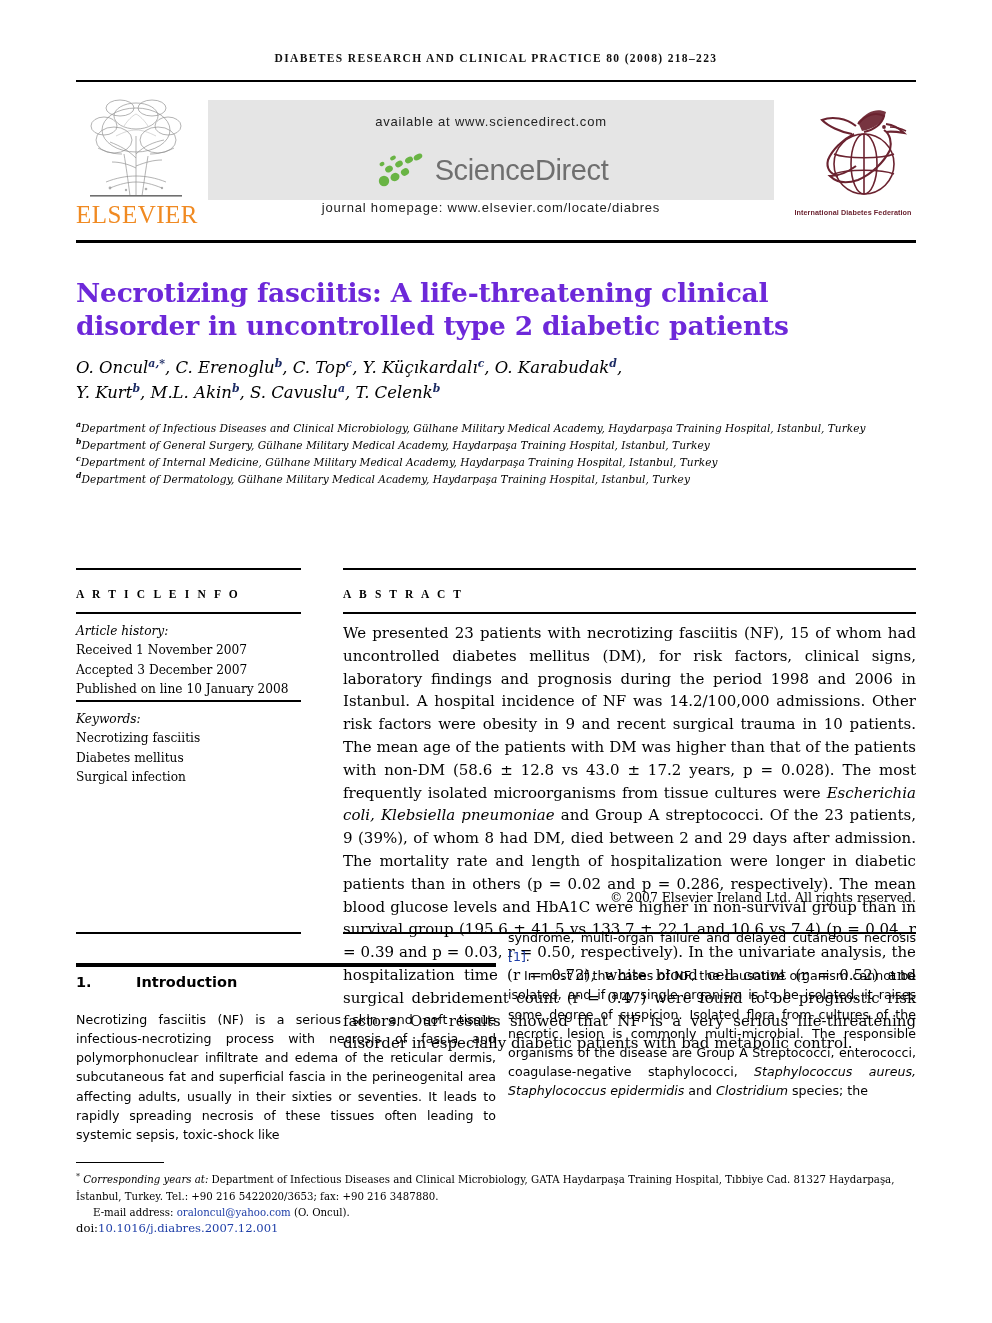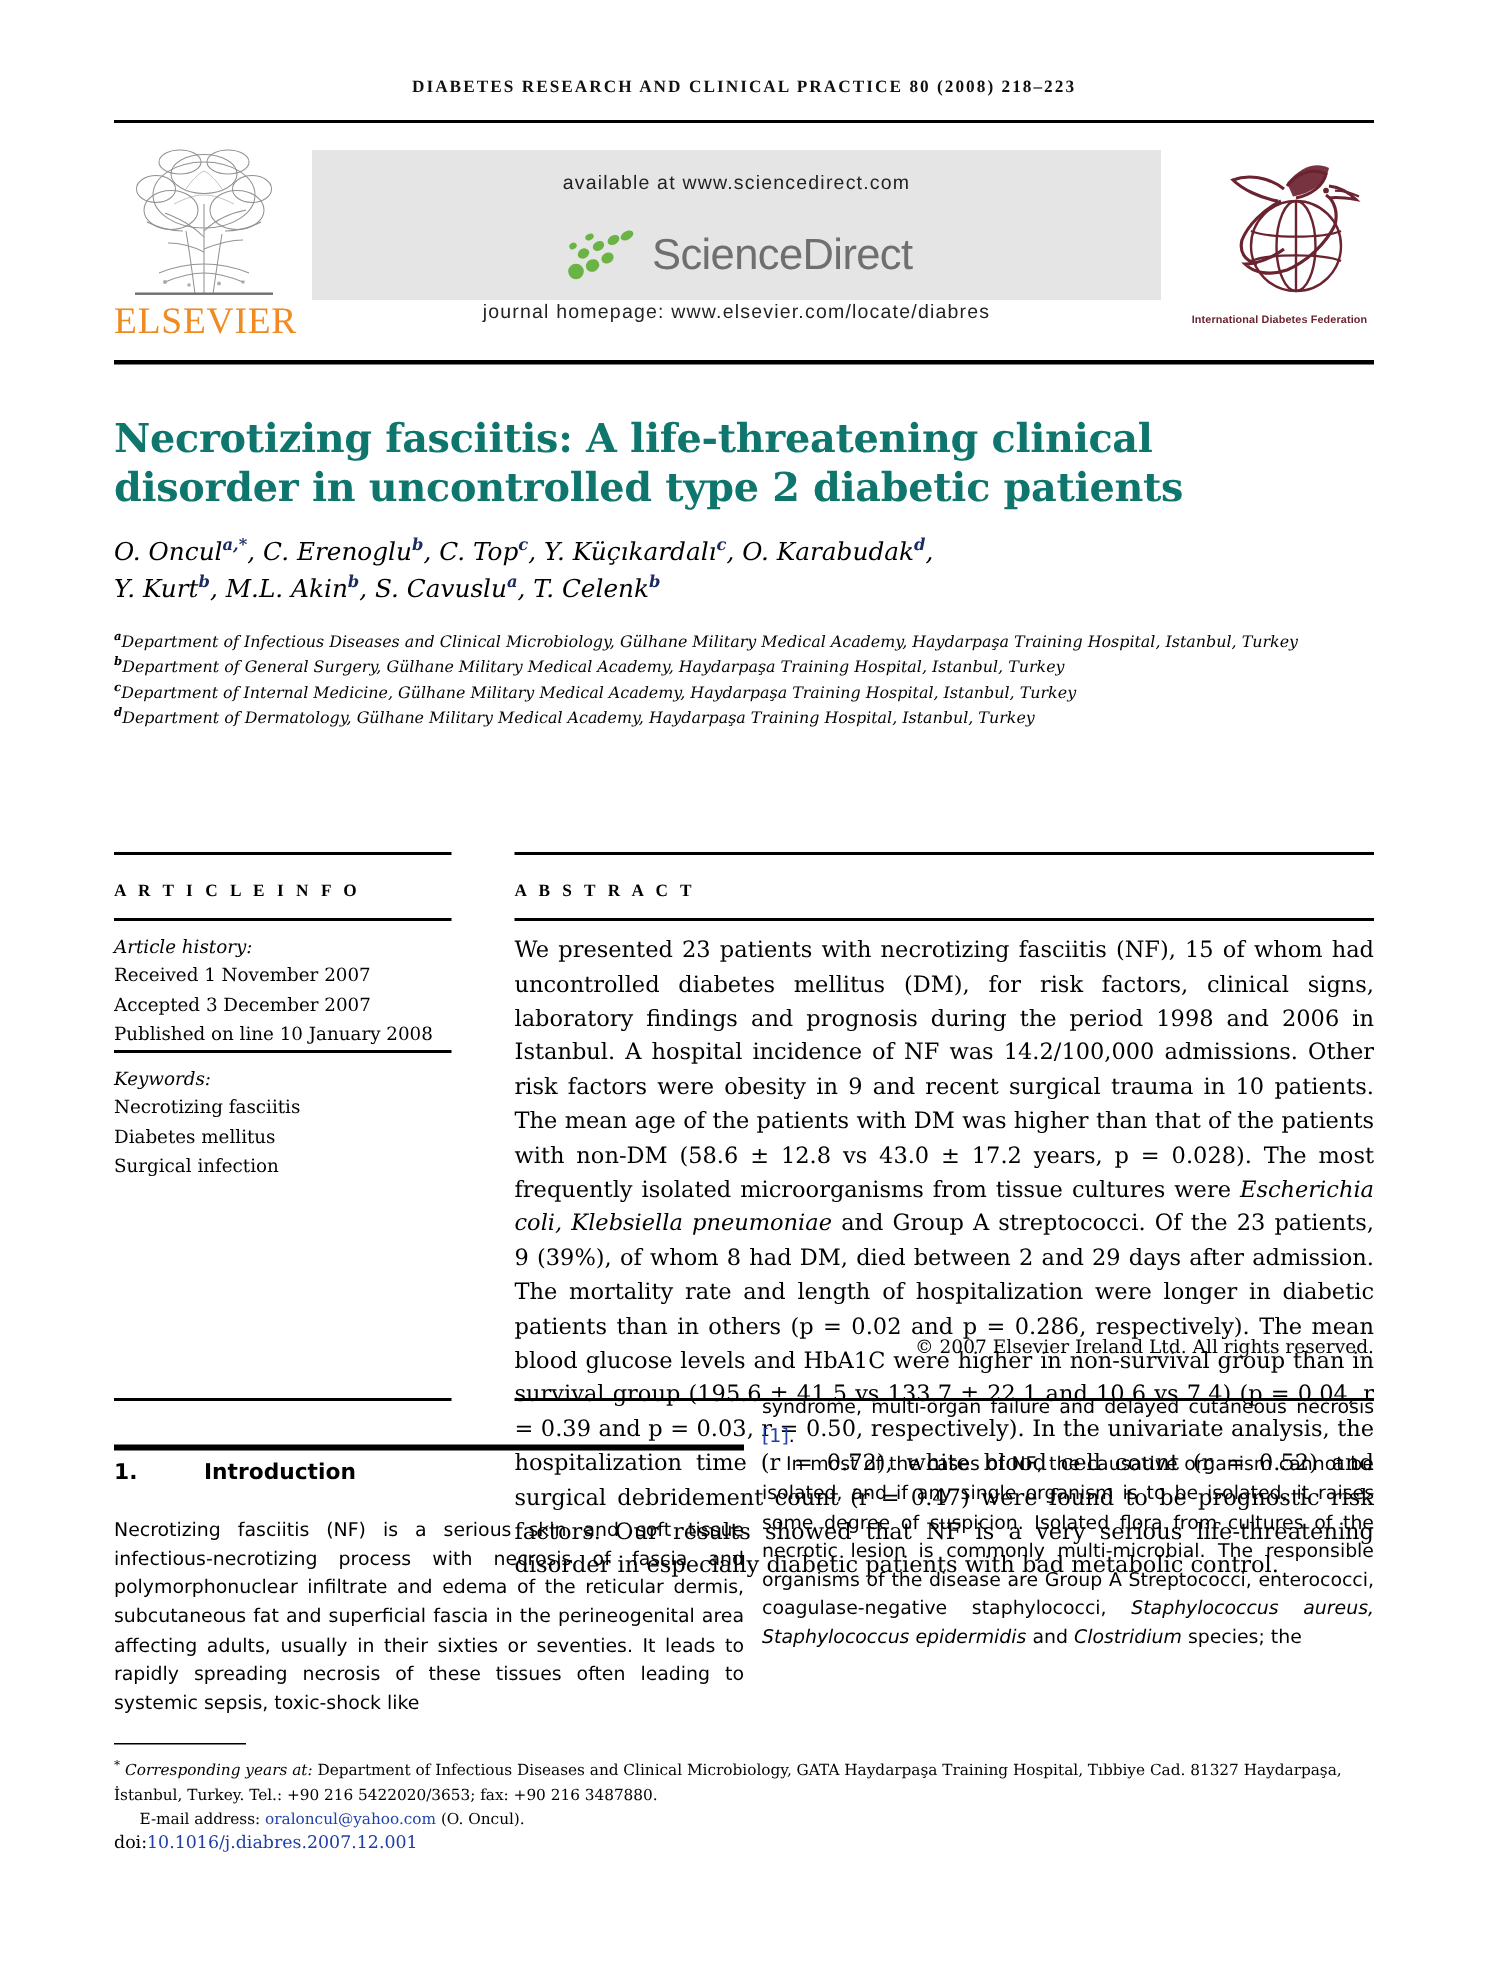--- a/index.html
+++ b/index.html
@@ -162,21 +162,21 @@
   
   .title {
     position: absolute;
     left: 76px; top: 258px;
     width: 820px;
     font-family: "DejaVu Serif", serif;
     font-size: 26.5px;
     font-weight: bold;
     line-height: 1.26;
     letter-spacing: -0.2px;
-    color: #0f766e;
+    color: #6d28d9;
   }
 
   
   .authors {
     position: absolute;
     left: 76px; top: 355px;
     width: 830px;
     font-family: "DejaVu Serif", serif;
     font-style: italic;
     font-size: 16.5px;

